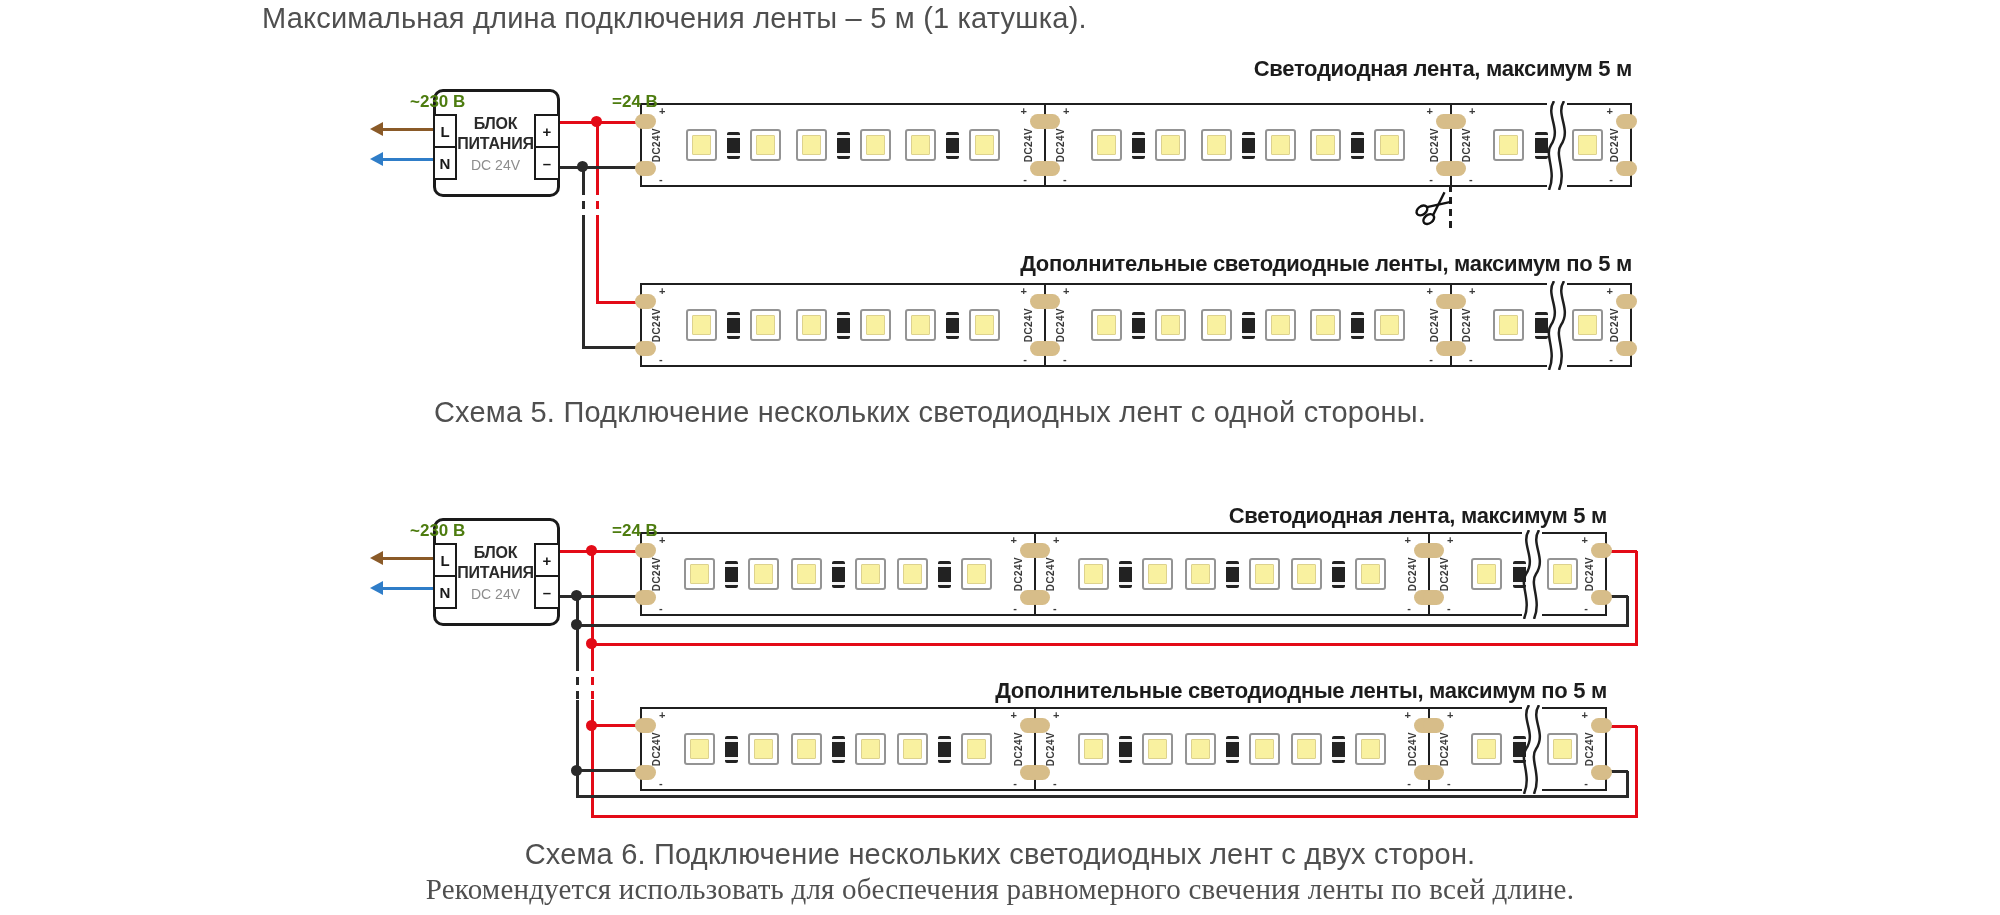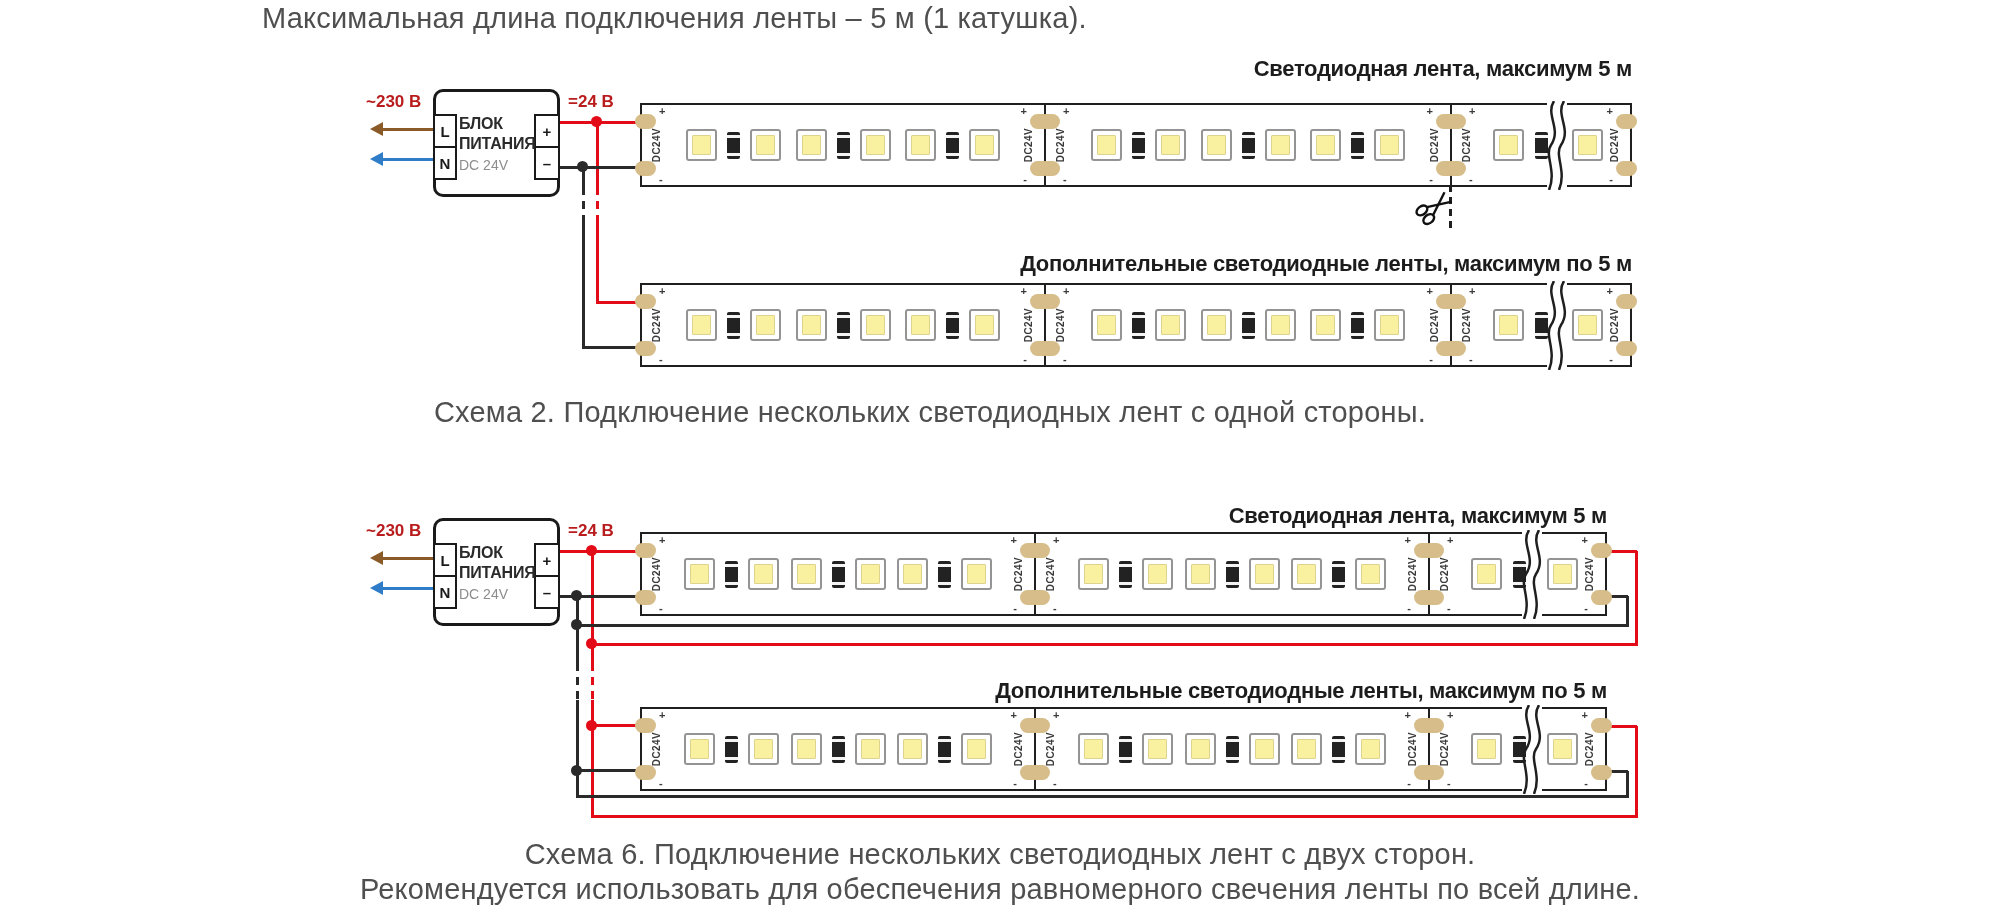--- a/index.html
+++ b/index.html
@@ -3,29 +3,29 @@
 <meta charset="utf-8">
 <style>
   html,body{margin:0;padding:0;background:#fff;}
   #canvas{position:relative;width:2000px;height:915px;background:#ffffff;overflow:hidden;
           font-family:"Liberation Sans","DejaVu Sans",sans-serif;}
   
   .title{position:absolute;font-size:29px;color:#4f4f4f;letter-spacing:.2px;white-space:nowrap;}
   .caption{position:absolute;font-size:29px;color:#4f4f4f;text-align:center;letter-spacing:.2px;white-space:nowrap;}
   .slabel{position:absolute;z-index:4;font-weight:700;font-size:22px;color:#1c1c1c;text-align:right;
           letter-spacing:-.3px;white-space:nowrap;}
-  .vlabel{position:absolute;font-weight:700;font-size:17px;color:#b91c1c;white-space:nowrap;z-index:4;}
+  .vlabel{position:absolute;font-weight:700;font-size:17px;color:#4d7c0f;white-space:nowrap;z-index:4;margin-left:44px;}
   
   .psu{position:absolute;width:127px;height:108px;border:3px solid #1a1a1a;border-radius:10px;background:#fff;z-index:3;box-sizing:border-box;}
   .psu .t{position:absolute;width:20px;height:30px;border:2px solid #1a1a1a;background:#fff;
           display:flex;align-items:center;justify-content:center;font-weight:700;font-size:15px;color:#1a1a1a;box-sizing:content-box;}
   .psu .tL{left:-3px;top:22px;} .psu .tN{left:-3px;top:54px;}
   .psu .tP{right:-3px;top:22px;width:22px;} .psu .tM{right:-3px;top:54px;width:22px;}
   .psu .txt{position:absolute;left:23px;right:25px;top:0;bottom:0;display:flex;flex-direction:column;
-            justify-content:center;}
+            align-items:center;justify-content:center;}
   .psu .txt .n{font-weight:700;font-size:16px;color:#2b2b2b;letter-spacing:-.2px;line-height:20px;}
   .psu .txt .m{font-size:14px;color:#8d8d8d;margin-top:3px;letter-spacing:0;}
   
   .arrow{position:absolute;height:3px;width:50px;z-index:1;background:currentColor;}
   .arrow::before{content:'';position:absolute;left:-13px;top:-6px;width:0;height:0;
        border-top:7.5px solid transparent;border-bottom:7.5px solid transparent;border-right:13px solid currentColor;}
   
   .w{position:absolute;z-index:1;}
   .wh{height:2.5px;} .wv{width:2.5px;}
   .red{background:#e30b17;} .blk{background:#2a2a2a;}
@@ -343,21 +343,21 @@
           <div class="term r" style="position: absolute; right: 0px; top: 0px;">
             <div class="pad t"></div>
             <div class="pad b"></div>
             <div class="sign t">+</div>
             <div class="sign b">-</div>
             <div class="padlbl">DC24V</div>
           </div>
         </div>
       </div>
 
-    <div class="caption" style="left:180px;top:396px;width:1500px;">Схема 2. Подключение нескольких светодиодных лент с одной стороны.</div>
+    <div class="caption" style="left:180px;top:396px;width:1500px;">Схема 5. Подключение нескольких светодиодных лент с одной стороны.</div>
   </div>
 
   <div>
 
     <div class="vlabel" style="left:366px;top:521px;">~230 В</div>
     <div class="vlabel" style="left:568px;top:521px;">=24 В</div>
     <div class="slabel" style="left:975px;top:503px;width:632px;">Светодиодная лента, максимум 5 м</div>
     <div class="slabel" style="left:775px;top:678px;width:832px;">Дополнительные светодиодные ленты, максимум по 5 м</div>
 
     <div class="arrow" style="left:383px;top:557px;color:#8a5a28;"></div>
@@ -638,16 +638,16 @@
             <div class="pad t"></div>
             <div class="pad b"></div>
             <div class="sign t">+</div>
             <div class="sign b">-</div>
             <div class="padlbl">DC24V</div>
           </div>
         </div>
       </div>
 
     <div class="caption" style="left:50px;top:838px;width:1900px;">Схема 6. Подключение нескольких светодиодных лент с двух сторон.</div>
-    <div class="caption" style="left:50px;top:873px;width:1900px;">Рекомендуется использовать для обеспечения равномерного свечения ленты по всей длине.</div>
+    <div class="caption" style="left:50px;top:873px;width:1900px;font-family:Liberation Serif, serif;">Рекомендуется использовать для обеспечения равномерного свечения ленты по всей длине.</div>
   </div>
 
 </div>
 
 </body></html>

